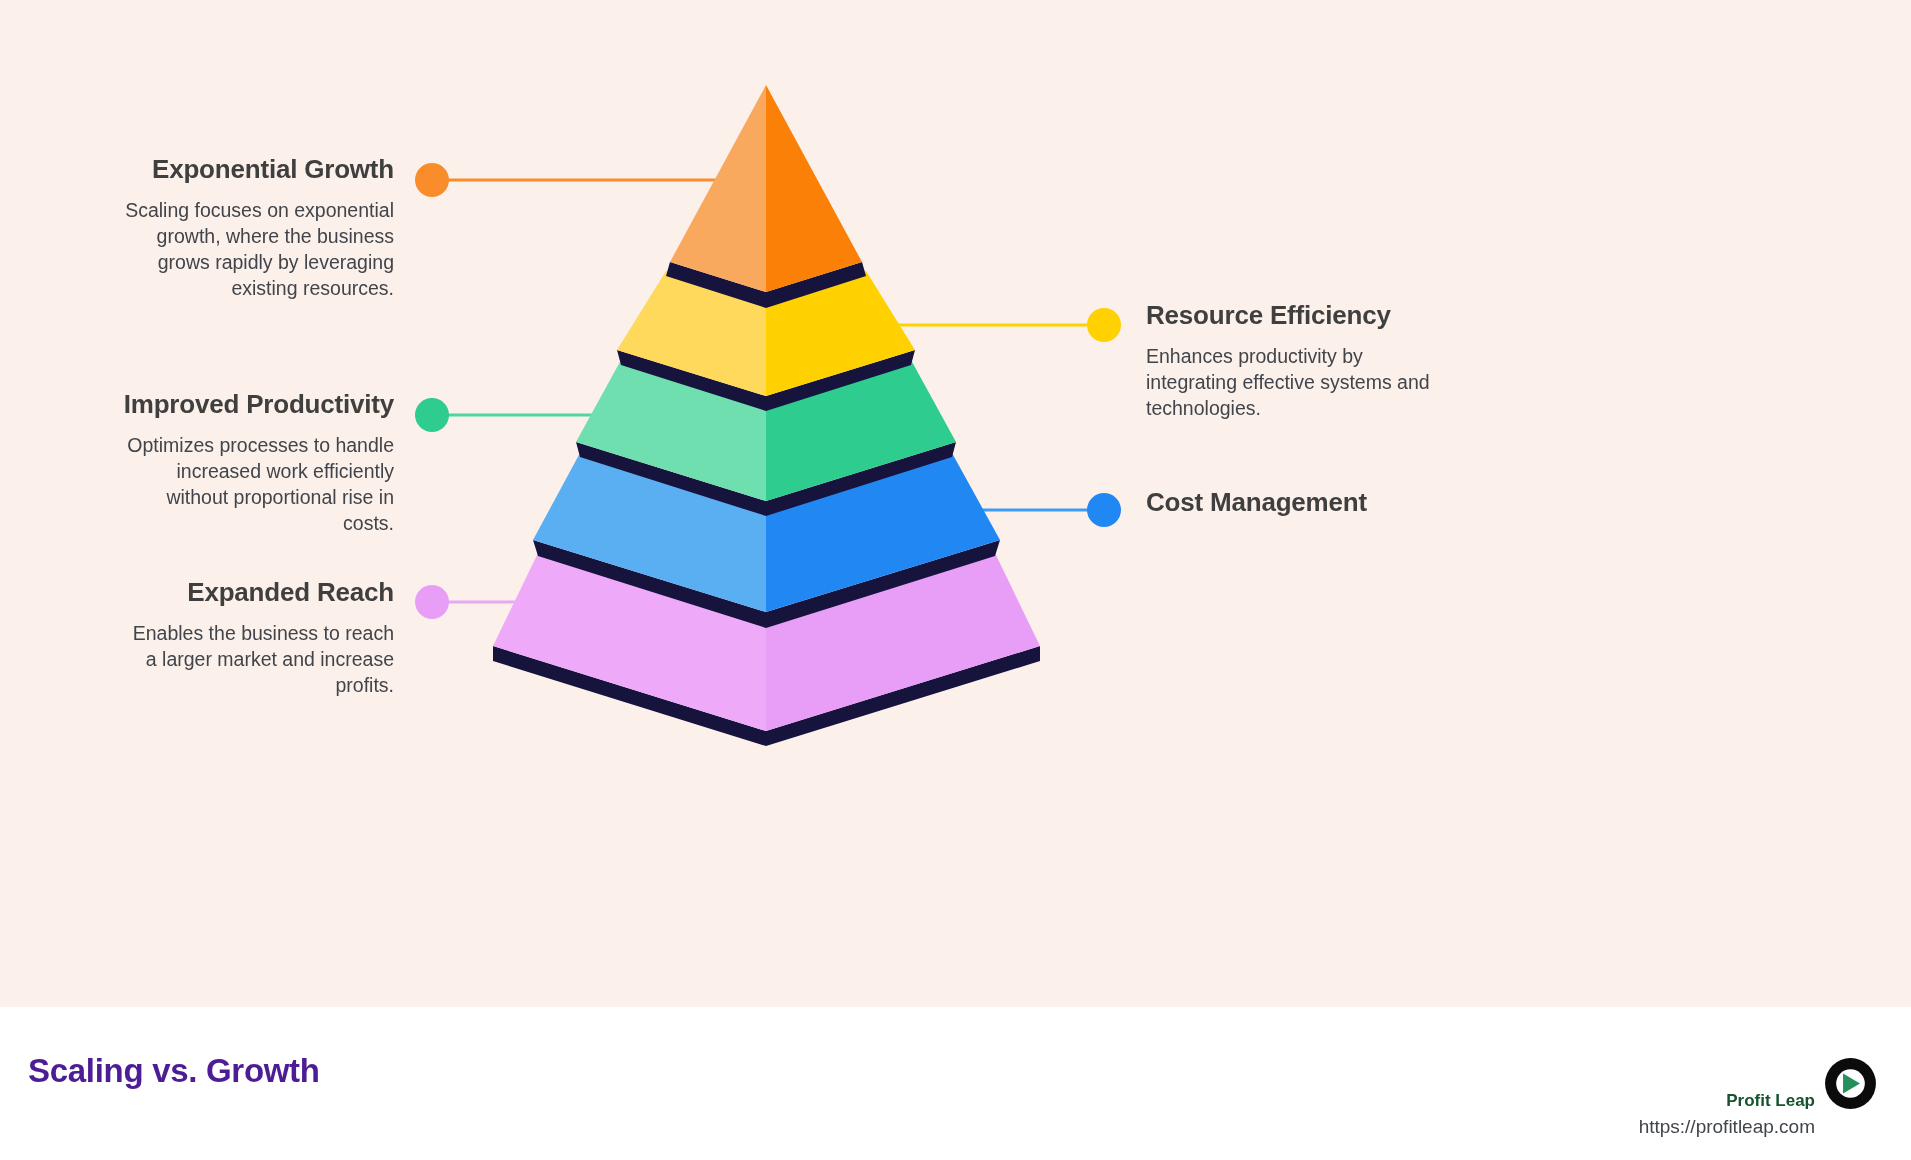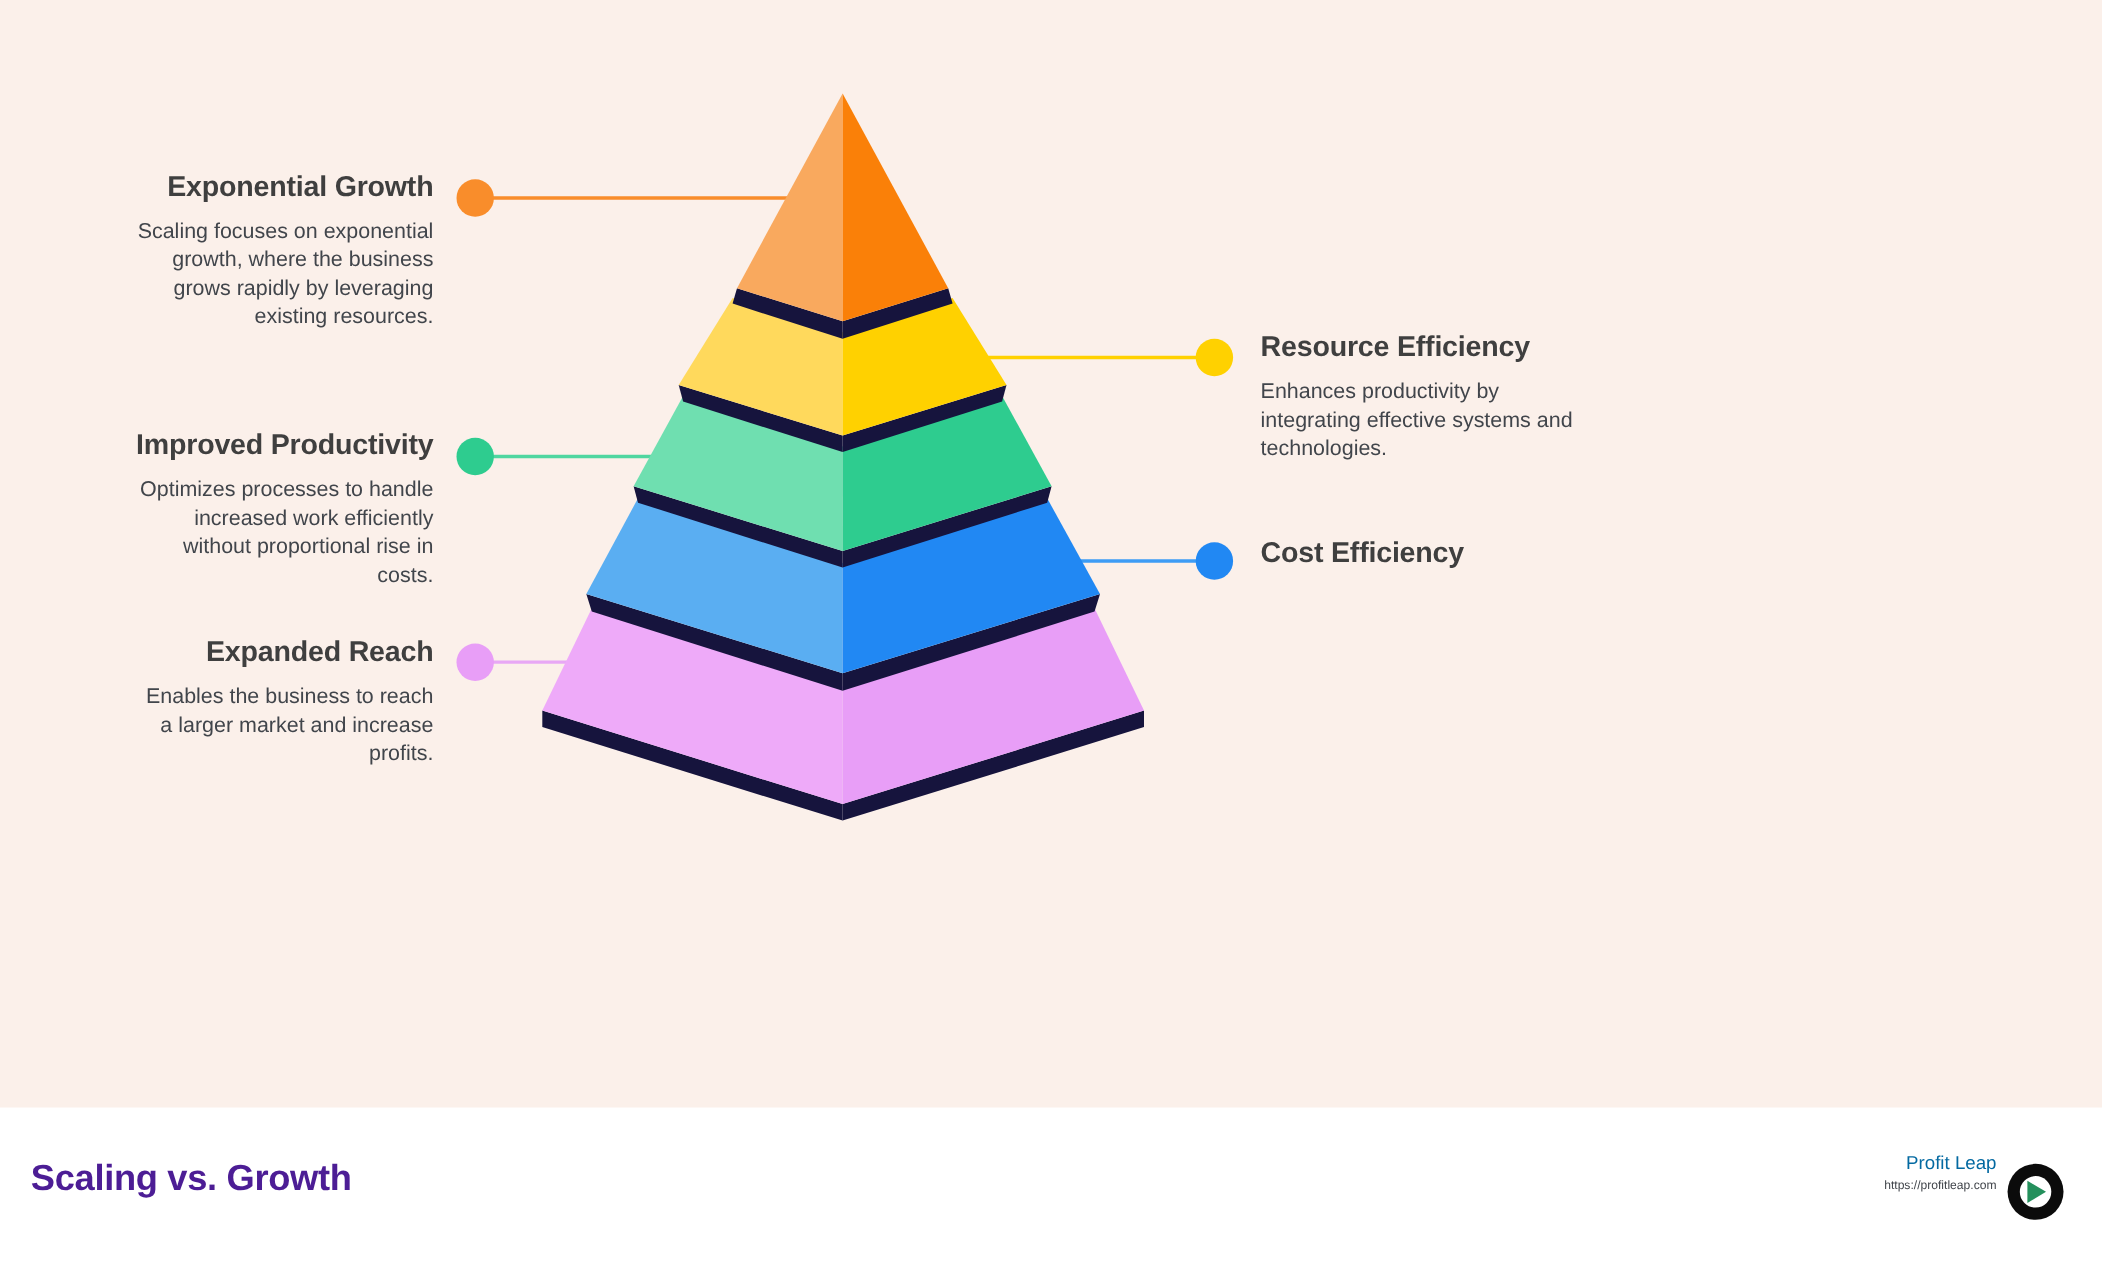--- a/index.html
+++ b/index.html
@@ -40,22 +40,22 @@
   .callout.right{text-align:left;}
 
   
   .footer-title{
     position:absolute;left:28px;top:1052px;
     font-size:33px;font-weight:bold;color:#4c1d95;letter-spacing:-0.3px;
   }
   .brand{
     position:absolute;right:96px;top:1047px;text-align:right;
   }
-  .brand-name{font-size:17px;font-weight:normal;color:#0369a1;line-height:1.25;}
-  .brand-url{font-size:11px;color:#41454b;line-height:1.35;margin-top:3px;}
+  .brand-name{font-size:17px;font-weight:bold;color:#14532d;line-height:1.25;margin-top:43px;}
+  .brand-url{font-size:19px;color:#41454b;line-height:1.35;margin-top:3px;}
   .brand-logo{
     position:absolute;right:34px;top:1057px;
     width:53px;height:53px;
   }
 </style>
 </head>
 <body>
 
 <div id="canvas">
 
@@ -133,21 +133,21 @@
     <div class="title">Resource Efficiency</div>
     <div class="desc">Enhances productivity by integrating effective systems and technologies.</div>
   </div>
 
   <div class="callout left" style="left:118px; top:578px; width:276px;">
     <div class="title">Expanded Reach</div>
     <div class="desc">Enables the business to reach a larger market and increase profits.</div>
   </div>
 
   <div class="callout right" style="left:1146px; top:488px; width:290px;">
-    <div class="title">Cost Efficiency</div>
+    <div class="title">Cost Management</div>
   </div>
 
   <div class="footer-title">Scaling vs. Growth</div>
 
   <div class="brand">
     <div class="brand-name">Profit Leap</div>
     <div class="brand-url">https://profitleap.com</div>
   </div>
 
   <svg class="brand-logo" viewBox="0 0 100 100">

